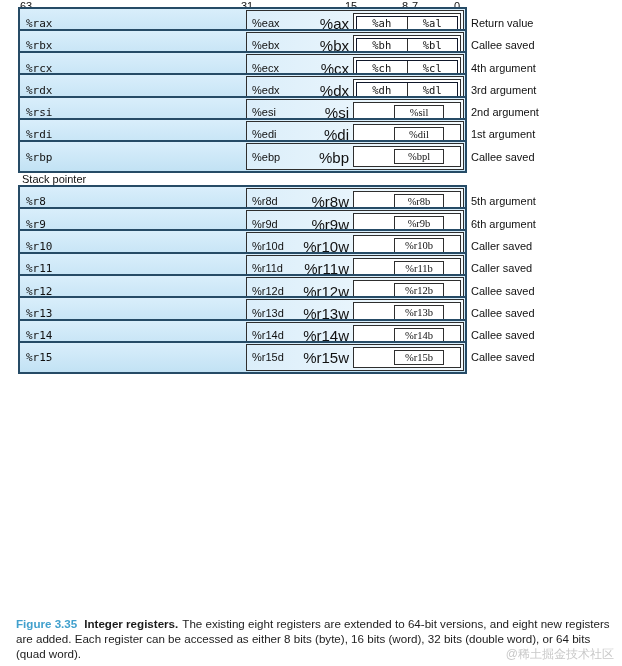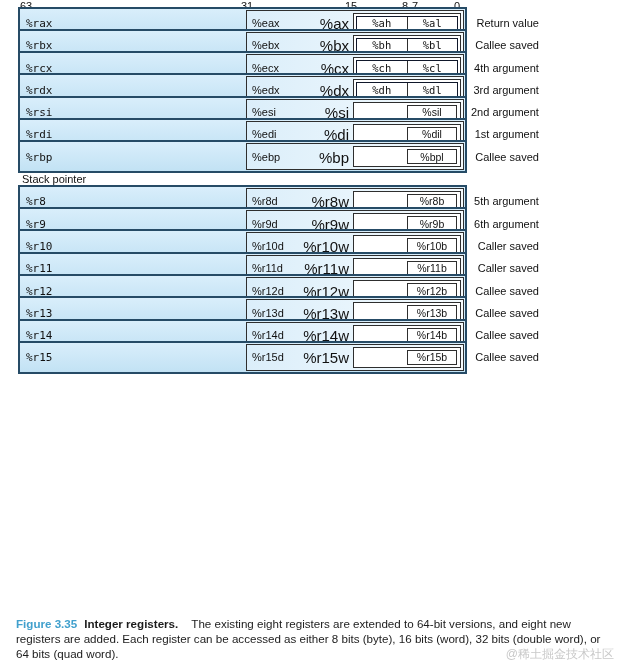--- a/index.html
+++ b/index.html
@@ -5,46 +5,46 @@
   html,body{margin:0;padding:0;background:#fff;}
   .page{position:relative;width:622px;height:666px;background:#ffffff;overflow:hidden;
         font-family:"Liberation Sans",sans-serif;color:#1c1c1c;}
 
   
   .ticks span{position:absolute;top:0;font-size:11px;color:#111;}
   .t63{left:20px}.t31{left:241px}.t15{left:345px}.t8{left:402px}.t7{left:412px}.t0{left:454px}
 
   
   .rows{position:absolute;top:14px;left:18px;display:flex;flex-direction:column;gap:4.3px;}
-  .row{display:flex;align-items:center;height:18px;justify-content:space-between;}
+  .row{display:flex;align-items:center;height:18px;}
   .regbox{position:relative;width:449px;height:33px;box-sizing:border-box;
           border:2px solid #264b66;background:linear-gradient(#d9eefb,#c2e2f4);}
   .q{position:absolute;left:6px;top:50%;transform:translateY(-50%);
      font-family:"DejaVu Sans Mono",monospace;font-size:11px;color:#111;}
   .box32{position:absolute;top:1px;bottom:1px;right:1px;width:218px;box-sizing:border-box;
          border:1px solid #2e2e2e;background:linear-gradient(to right,#dbeefa,#f5fbfe);}
   .d{position:absolute;left:5px;top:50%;transform:translateY(-50%);
      font-family:Liberation Sans, sans-serif;font-size:11px;color:#111;}
   .w{position:absolute;right:114px;top:50%;transform:translateY(-50%);
      font-family:Liberation Sans, sans-serif;font-size:15px;color:#111;}
   .box16{position:absolute;top:2px;bottom:2px;right:2px;width:108px;box-sizing:border-box;
          border:1px solid #2e2e2e;background:#fff;}
   .pairbox{position:absolute;left:2px;right:2px;top:2px;bottom:2px;border:1px solid #0f172a;display:flex;}
   .bcell{flex:1;display:flex;align-items:center;justify-content:center;
          font-family:"DejaVu Sans Mono",monospace;font-size:10.5px;color:#111;}
   .bcell:first-child{border-right:1px solid #2e2e2e;}
-  .lowbox{position:absolute;top:2px;bottom:2px;right:3px;width:50px;box-sizing:border-box;
+  .lowbox{position:absolute;top:2px;bottom:2px;right:16px;width:50px;box-sizing:border-box;
           border:1px solid #2e2e2e;display:flex;align-items:center;justify-content:center;
-          font-family:Liberation Sans, sans-serif;font-size:10.5px;color:#111;background:#fff;}
+          font-family:Liberation Serif, serif;font-size:10.5px;color:#111;background:#fff;}
   .role{margin-left:4px;font-size:11px;color:#111;white-space:nowrap;}
 
   
   .caption{position:absolute;left:16px;top:616px;width:598px;font-size:11.6px;line-height:15px;color:#1c1c1c;}
   .fig-label{color:#41a0cd;font-weight:bold;margin-right:7px;}
-  .cap-title{font-weight:bold;margin-right:10px;}
+  .cap-title{font-weight:bold;margin-right:1px;}
 
   
   .watermark{position:absolute;right:8px;bottom:3px;font-size:12px;color:#c9c9c9;}
 </style>
 </head>
 <body>
 
 <div class="page">
 
   <div class="ticks">

